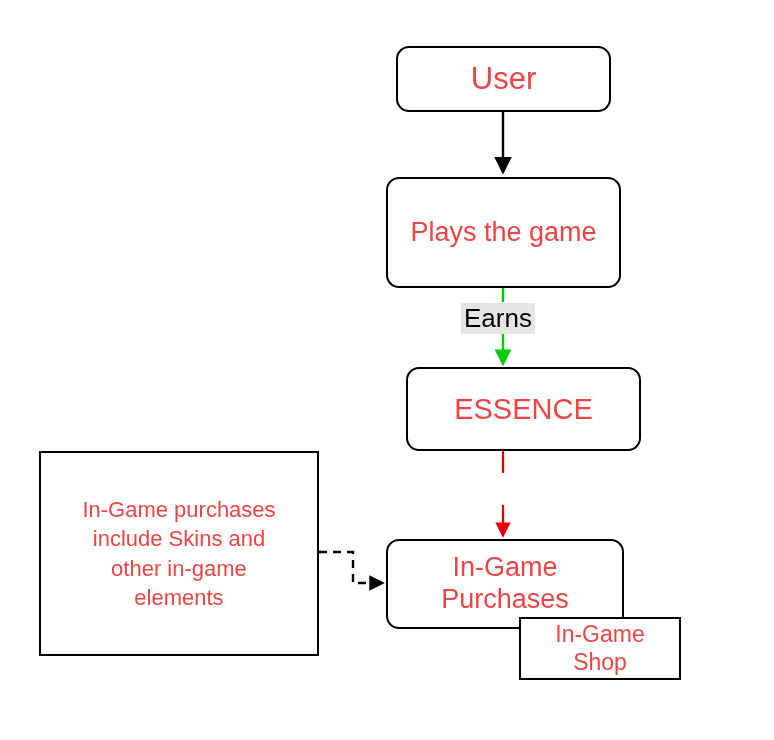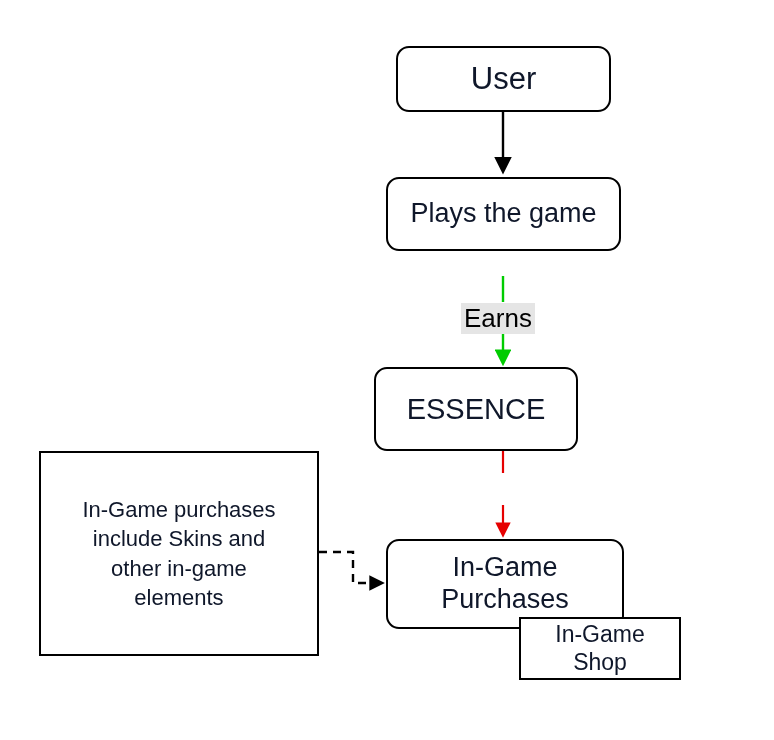--- a/index.html
+++ b/index.html
@@ -29,46 +29,46 @@
   }
   .node {
     position: absolute;
     box-sizing: border-box;
     background: #ffffff;
     border: 2px solid #000000;
     display: flex;
     align-items: center;
     justify-content: center;
     text-align: center;
-    color: #0f172a;
+    color: #ef4444;
     line-height: 1.18;
   }
   .rounded {
     border-radius: 13px;
   }
   .sharp {
     border-radius: 0;
   }
   .node-label {
     display: block;
     white-space: pre-line;
     padding: 0 6px;
   }
 
   
   #node-user {
     left: 396px; top: 46px; width: 215px; height: 66px;
     font-size: 31px;
   }
   #node-plays {
-    left: 386px; top: 177px; width: 235px; height: 74px;
+    left: 386px; top: 177px; width: 235px; height: 111px;
     font-size: 27px;
   }
   #node-essence {
-    left: 374px; top: 367px; width: 204px; height: 84px;
+    left: 406px; top: 367px; width: 235px; height: 84px;
     font-size: 29px;
   }
   #node-purchases {
     left: 386px; top: 539px; width: 238px; height: 90px;
     font-size: 27px;
     z-index: 3;
   }
   #node-shop {
     left: 519px; top: 617px; width: 162px; height: 63px;
     font-size: 23px;

